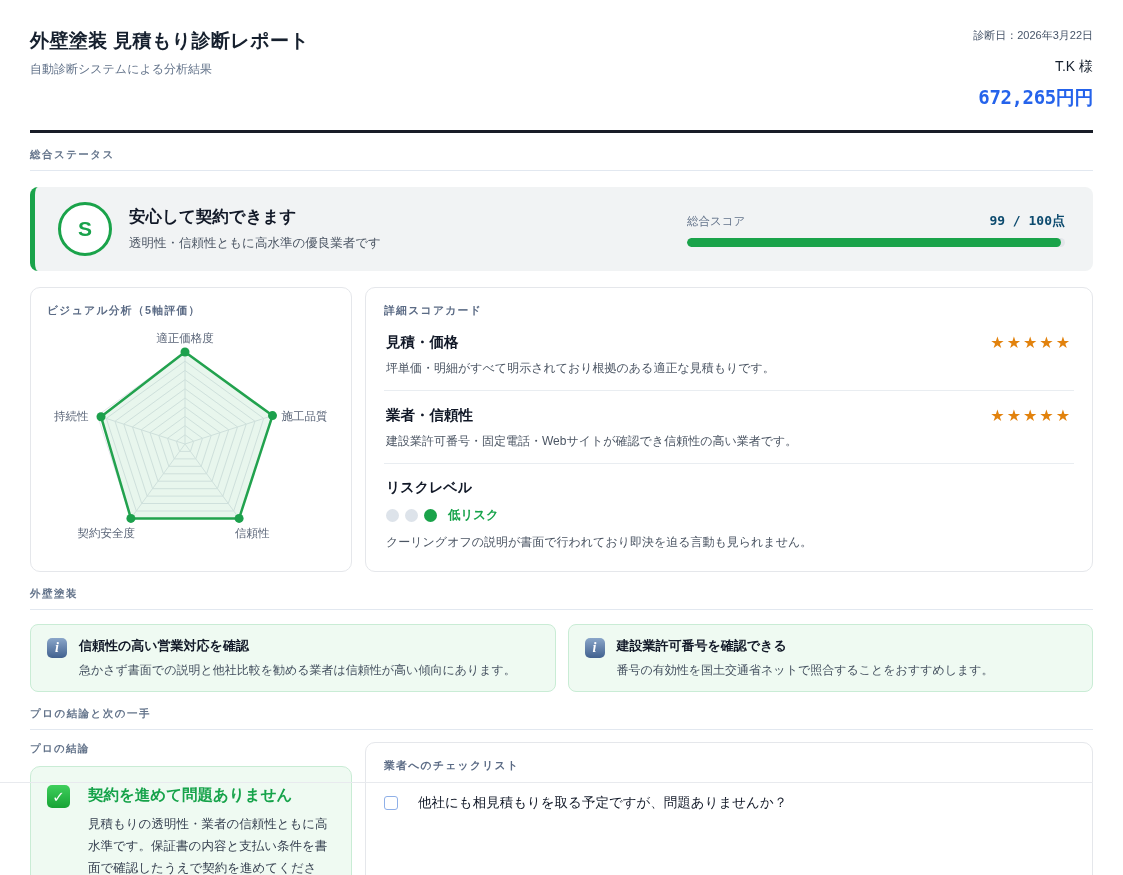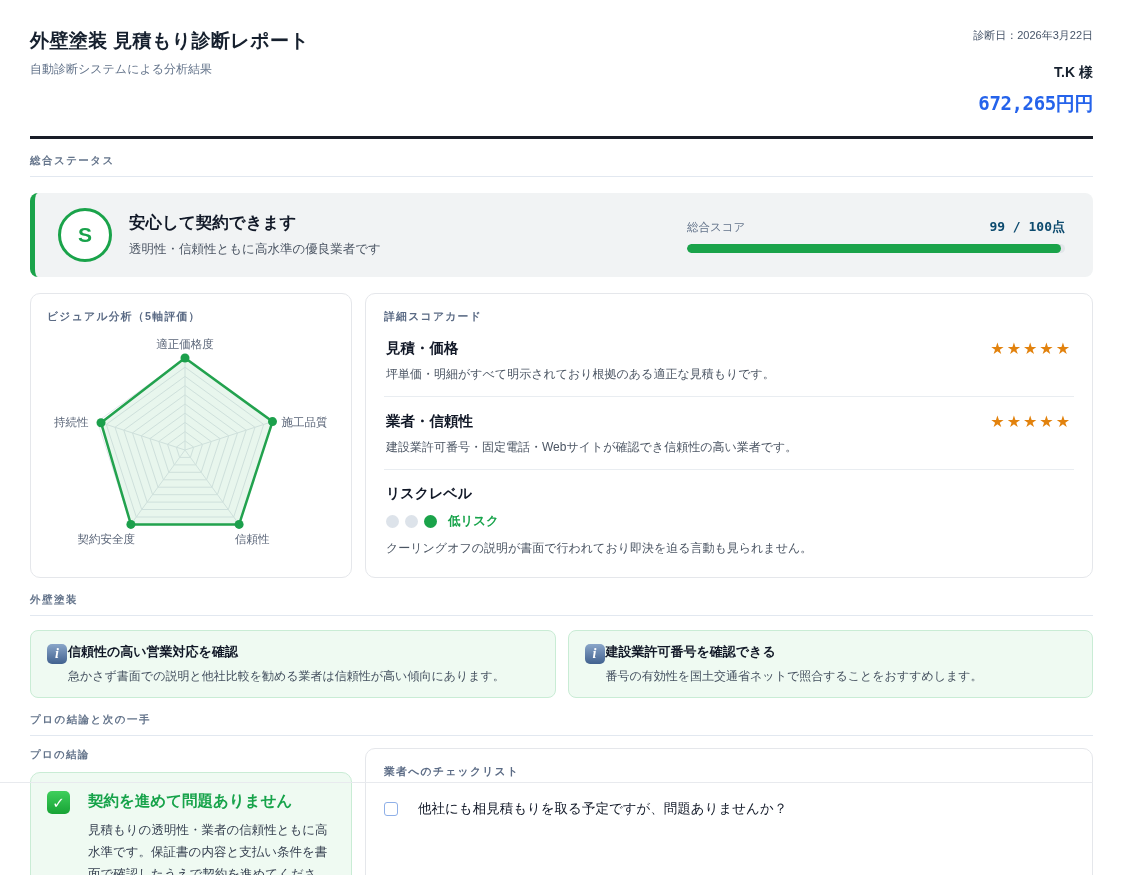--- a/index.html
+++ b/index.html
@@ -6,21 +6,21 @@
   html,body { width:1123px; height:875px; background:#ffffff; overflow:hidden;
     font-family:"Liberation Sans","DejaVu Sans",sans-serif; color:#1f2937; }
   .page { padding:0 30px; position:relative; height:787px; }
 
   
   .header-row { display:flex; justify-content:space-between; align-items:flex-start; padding-top:28px; }
   .page-title { font-size:19px; font-weight:bold; color:#16202e; letter-spacing:.02em; }
   .page-subtitle { font-size:12px; color:#64748b; margin-top:7px; }
   .header-right { text-align:right; }
   .diag-date { font-size:11px; color:#475569; }
-  .customer { font-size:14px; font-weight:bold; color:#16202e; margin-top:21px; }
+  .customer { font-size:14px; font-weight:normal; color:#16202e; margin-top:15px; }
   .price { font-size:19px; font-weight:bold; color:#2563eb; margin-top:9px;
     font-family:"DejaVu Sans Mono","Liberation Mono",monospace; letter-spacing:-.02em; }
   .header-divider { height:3px; background:#181d27; margin-top:19px; }
 
   
   .section-label { font-size:10.5px; font-weight:bold; color:#64748b; letter-spacing:.14em;
     padding:15px 0 8px 0; border-bottom:1px solid #e2e8f0; }
 
   
   .status-card { margin-top:16px; background:#f1f3f4; border-radius:8px; border-left:5px solid #1aa34a;
@@ -67,21 +67,21 @@
   .risk-level-label { font-size:12.5px; font-weight:bold; color:#16a34a; margin-left:5px; }
   .risk-desc { font-size:12px; color:#4b5563; margin-top:10px; }
 
   
   .grid-alerts { display:grid; grid-template-columns:1fr 1fr; gap:12px; margin-top:14px; }
   .alert-card { background:#effaf2; border:1px solid #c9ecd5; border-radius:8px; padding:12px 16px; display:flex; }
   .info-icon { width:20px; height:20px; border-radius:5px; flex:none; margin-top:1px;
     background:linear-gradient(180deg,#8aa6c9 0%,#41618f 100%); color:#fff;
     display:flex; align-items:center; justify-content:center;
     font-family:"Liberation Serif","DejaVu Serif",serif; font-size:14px; font-weight:bold; font-style:italic; }
-  .alert-body { margin-left:1px; }
+  .alert-body { margin-left:12px; }
   .alert-title { font-size:13px; font-weight:bold; color:#111827; }
   .alert-desc { font-size:12px; color:#44505f; margin-top:7px; }
 
   
   .grid-conclusion { display:grid; grid-template-columns:322px 1fr; gap:13px; margin-top:12px; align-items:start; }
   .sub-label { font-size:10.5px; font-weight:bold; color:#64748b; letter-spacing:.12em; margin-bottom:10px; }
   .conclusion-card { background:#effaf2; border:1px solid #c9ecd5; border-radius:10px; padding:18px 16px; display:flex; }
   .check-icon { width:23px; height:23px; border-radius:5px; flex:none;
     background:linear-gradient(180deg,#3fcf5c 0%,#17a335 100%); color:#fff;
     display:flex; align-items:center; justify-content:center; font-size:15px; font-weight:bold; }

